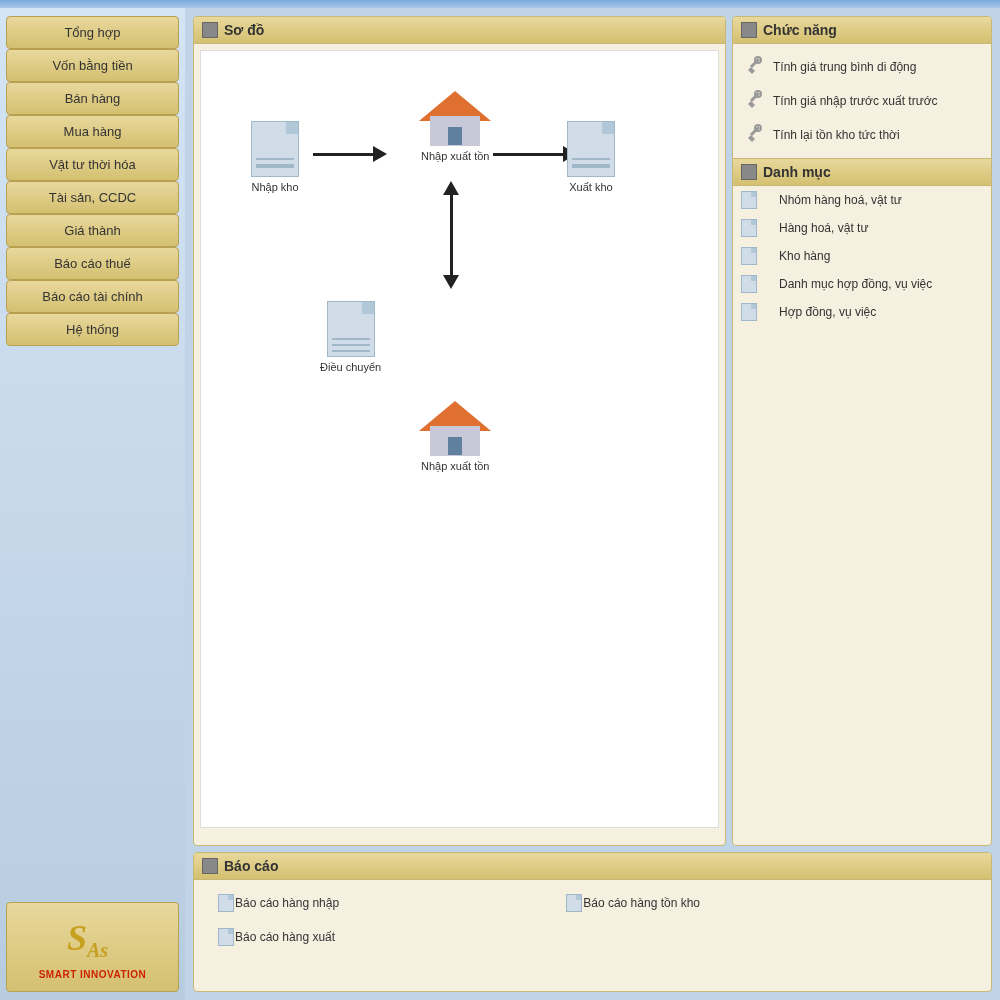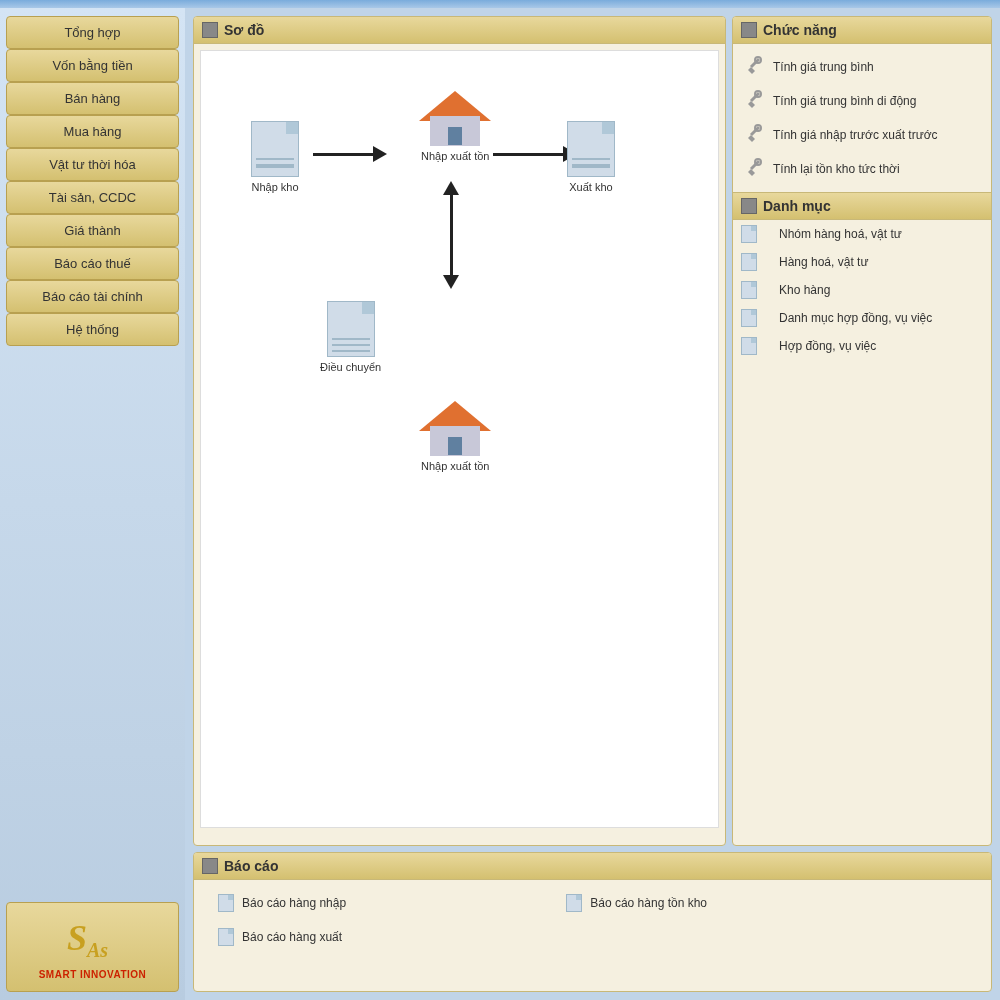--- a/index.html
+++ b/index.html
@@ -372,21 +372,21 @@
       display: flex;
       flex-direction: row;
       flex-wrap: wrap;
       padding: 8px 16px;
       gap: 4px;
     }
 
     .baocao-item {
       display: flex;
       align-items: center;
-      gap: 8px;
+      gap: 1px;
       padding: 6px 8px;
       cursor: pointer;
       width: 45%;
       border-radius: 2px;
       text-align: right;
     }
   </style>
 </head>
 <body>
 
@@ -514,28 +514,20 @@
                 <rect x="1" y="1" width="5" height="5" fill="#888"></rect>
                 <rect x="8" y="1" width="5" height="5" fill="#888"></rect>
                 <rect x="1" y="8" width="5" height="5" fill="#888"></rect>
                 <rect x="8" y="8" width="5" height="5" fill="#888"></rect>
               </svg>
           </div>
           <span class="panel-title">Chức năng</span>
         </div>
 
         <div class="chucnang-content" id="chucnang-items">
-            <div class="func-item">
-              <span class="tool-icon"><svg width="18" height="18" viewBox="0 0 18 18">
-                  <polygon points="3,14 6,11 10,15 7,18 3,14" fill="#999"></polygon>
-                  <line x1="6" y1="11" x2="14" y2="3" stroke="#999" stroke-width="3"></line>
-                  <circle cx="13" cy="4" r="3" fill="none" stroke="#999" stroke-width="2"></circle>
-                </svg></span>
-              <span class="func-label">Tính giá trung bình</span>
-            </div>
             <div class="func-item">
               <span class="tool-icon"><svg width="18" height="18" viewBox="0 0 18 18">
                   <polygon points="3,14 6,11 10,15 7,18 3,14" fill="#999"></polygon>
                   <line x1="6" y1="11" x2="14" y2="3" stroke="#999" stroke-width="3"></line>
                   <circle cx="13" cy="4" r="3" fill="none" stroke="#999" stroke-width="2"></circle>
                 </svg></span>
               <span class="func-label">Tính giá trung bình di động</span>
             </div>
             <div class="func-item">
               <span class="tool-icon"><svg width="18" height="18" viewBox="0 0 18 18">

